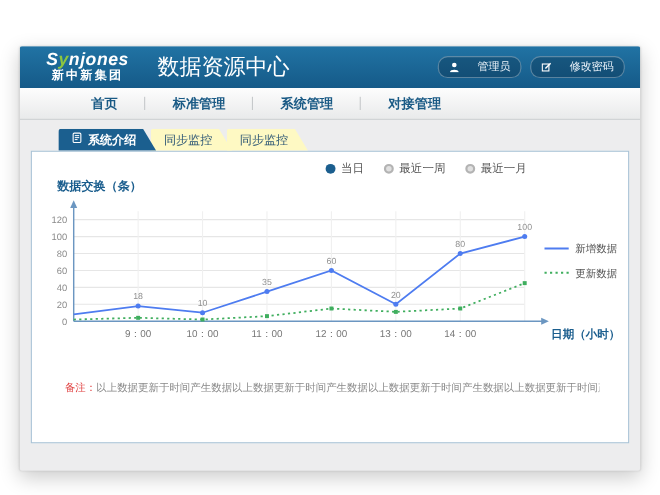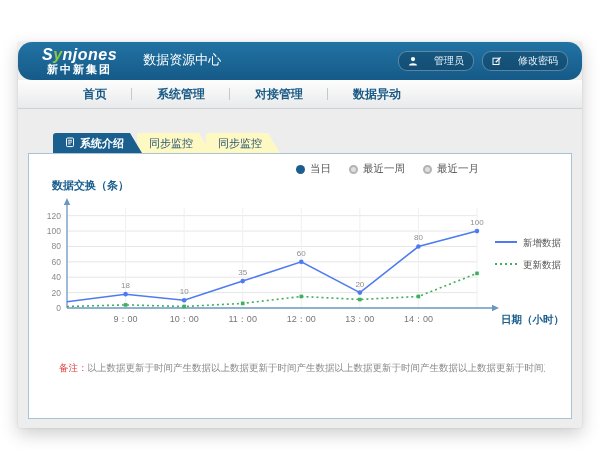--- a/index.html
+++ b/index.html
@@ -1,37 +1,37 @@
 <!DOCTYPE html>
 <html><head>
 <meta charset="utf-8">
 <style>
   html,body{margin:0;padding:0;}
   body{width:600px;height:450px;background:#ffffff;position:relative;overflow:hidden;
        font-family:"Liberation Sans","DejaVu Sans",sans-serif;}
   .window{position:absolute;left:18px;right:18px;top:42px;bottom:22px;background:#ededee;
           border-radius:2px;box-shadow:0 6px 18px rgba(0,0,0,.20),0 0 2px rgba(0,0,0,.12);overflow:hidden;}
   
-  .hdr{height:38px;background:linear-gradient(#2173a4,#155a88);display:flex;align-items:center;padding:0 14px;border-radius:14px;}
+  .hdr{height:38px;background:linear-gradient(#2173a4,#155a88);display:flex;align-items:center;padding:0 14px;}
   .logo{margin-left:10px;line-height:1.05;color:#fff;white-space:nowrap;}
   .logo .brand{font-size:16px;font-weight:bold;font-style:italic;letter-spacing:.5px;}
   .logo .brand .accent{color:#8dc63f;}
   .logo .company{font-size:11px;font-weight:bold;letter-spacing:2px;text-align:center;}
-  .apptitle{margin-left:26px;color:#fff;font-size:13px;padding-bottom:2px;}
+  .apptitle{margin-left:26px;color:#fff;font-size:20px;padding-bottom:2px;}
   .usermenu{margin-left:auto;display:flex;gap:8px;}
   .pill{display:flex;align-items:center;gap:16px;background:rgba(8,40,64,.32);border:1px solid rgba(255,255,255,.30);
         border-radius:9px;padding:2px 9px;color:#eaf2f9;font-size:10px;cursor:pointer;white-space:nowrap;}
   .pill svg{display:block;}
   
   .nav{height:28px;background:linear-gradient(#fdfdfd,#e9eaeb);border-bottom:1px solid #ced1d3;
        display:flex;align-items:flex-start;padding-left:40px;}
   .nav-item{padding:0 25px;font-size:12px;font-weight:bold;color:#1a5a85;cursor:pointer;position:relative;line-height:28px;}
   .nav-item:not(:last-child)::after{content:"";position:absolute;right:0;top:8px;height:12px;width:1px;background:#c6c9cb;}
   
-  .tabs{display:flex;align-items:flex-end;height:20px;margin:24px 0 0 35px;}
+  .tabs{display:flex;align-items:flex-end;height:20px;margin:8px 0 0 35px;}
   .tab{height:20px;display:flex;align-items:center;gap:5px;font-size:11px;padding:0 18px 0 12px;cursor:pointer;
        clip-path:polygon(0 0,calc(100% - 12px) 0,100% 100%,0 100%);border-top-left-radius:3px;}
   .tab.active{background:#1b5f8f;color:#fff;font-weight:bold;z-index:3;}
   .tab.inactive{background:#fef9c3;color:#2b5574;margin-left:-5px;}
   .tab.inactive.t3{z-index:1;}
   .tab.inactive.t2{z-index:2;}
   
   .panel{margin:0 10px;background:#fff;border:1px solid #a9c3d6;height:264px;position:relative;}
   .filters{position:absolute;top:8px;right:92px;display:flex;gap:18px;align-items:center;font-size:10.5px;color:#555;}
   .filter{display:flex;align-items:center;gap:5px;cursor:pointer;}
@@ -71,23 +71,23 @@
               <path d="M3.8 6.2 L8.6 1.4" stroke="#fff" stroke-width="1.3"></path>
             </svg>
           </span>
         <span>修改密码</span>
       </div>
     </div>
   </div>
 
   <div class="nav">
     <div class="nav-item">首页</div>
+    <div class="nav-item">标准管理</div>
     <div class="nav-item">系统管理</div>
     <div class="nav-item">对接管理</div>
-    <div class="nav-item">数据异动</div>
   </div>
 
   <div class="tabs">
     <div class="tab active">
       <span><svg width="10" height="11" viewBox="0 0 10 11">
             <rect x="1.5" y="1" width="7" height="8.6" rx="1" fill="none" stroke="#fff" stroke-width="1"></rect>
             <line x1="3" y1="3.3" x2="7" y2="3.3" stroke="#fff" stroke-width="0.9"></line>
             <line x1="3" y1="5.1" x2="7" y2="5.1" stroke="#fff" stroke-width="0.9"></line>
             <line x1="3" y1="6.9" x2="5.5" y2="6.9" stroke="#fff" stroke-width="0.9"></line>
           </svg></span>

